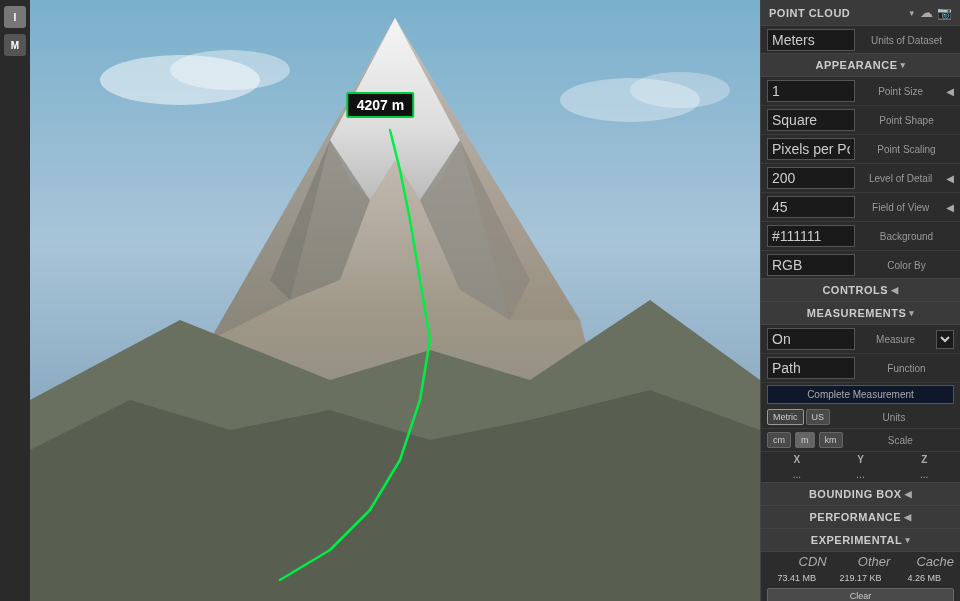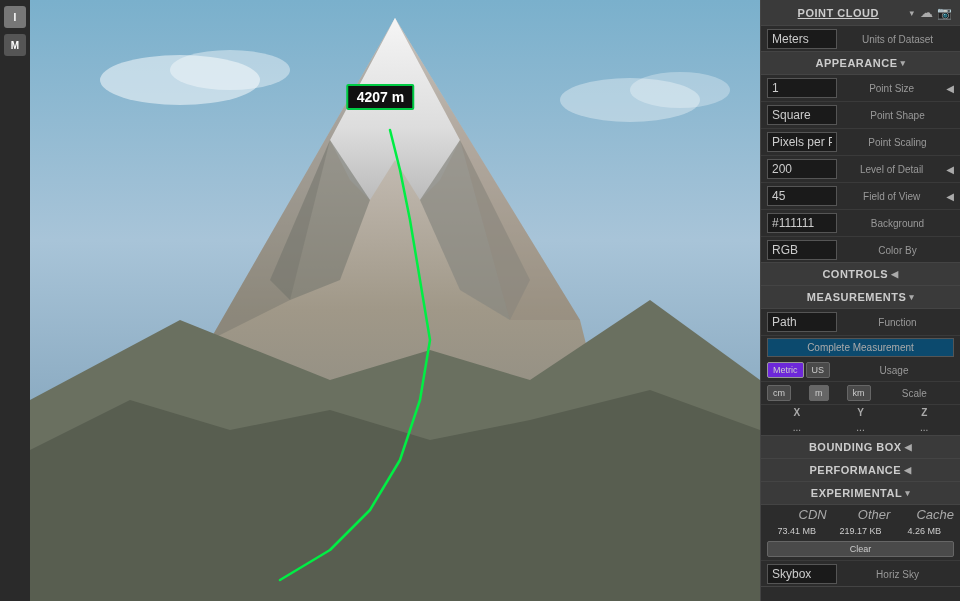--- a/index.html
+++ b/index.html
@@ -45,21 +45,21 @@
     .viewport {
       flex: 1;
       position: relative;
       overflow: hidden;
       background: #4a6b8a;
     }
 
     
     .elevation-label {
       position: absolute;
-      top: 84px;
+      top: 92px;
       left: 48%;
       transform: translateX(-50%);
       background: #111;
       color: #fff;
       border: 2px solid #00cc44;
       padding: 3px 8px;
       font-size: 14px;
       font-weight: bold;
       white-space: nowrap;
       border-radius: 2px;
@@ -108,23 +108,23 @@
       color: #999;
       font-size: 10px;
       text-align: center;
       flex: 1;
       white-space: nowrap;
     }
     .panel-input {
       background: #1a1a1a;
       border: 1px solid #555;
       color: #ccc;
-      font-size: 12px;
+      font-size: 14px;
       padding: 2px 4px;
-      width: 70px;
+      width: 88px;
       flex-shrink: 0;
     }
 
     .btn-small {
       background: #4a4a4a;
       border: 1px solid #666;
       color: #ccc;
       font-size: 9px;
       padding: 2px 5px;
       cursor: pointer;
@@ -133,41 +133,41 @@
     .btn-small.active {
       background: #666;
     }
 
     
     .units-toggle {
       display: flex;
       gap: 2px;
     }
     .units-toggle .btn-small.selected {
-      background: #6d28d9;
+      background: #404040;
       border-color: #999;
     }
 
     
     .scale-toggle {
       display: flex;
-      gap: 18px;
+      gap: 4px;
     }
 
     .select-input {
       background: #1a1a1a;
       border: 1px solid #555;
       color: #ccc;
       font-size: 10px;
       padding: 2px 2px;
     }
 
     
     .complete-btn {
-      background: #0c4a6e;
+      background: #0f172a;
       border: 1px solid #555;
       color: #aaa;
       font-size: 10px;
       padding: 3px 8px;
       cursor: pointer;
       text-align: center;
       width: calc(100% - 12px);
       margin: 2px 6px;
       display: block;
     }
@@ -296,21 +296,21 @@
   </svg>
 
   <div class="elevation-label">
     <span>4207 m</span>
   </div>
 </div>
 
 <div class="right-panel">
 
   <div style="display:flex; align-items:center; background:#3a3a3a; border-bottom:1px solid #444; padding:5px 8px;">
-    <span style="flex:1; font-weight:bold; font-size:11px; color:#ccc; text-align:center; letter-spacing:0.5px;text-decoration:underline;">POINT CLOUD</span>
+    <span style="flex:1; font-weight:bold; font-size:11px; color:#ccc; letter-spacing:0.5px;">POINT CLOUD</span>
     <span style="font-size:9px; color:#aaa; margin-left:2px;">▾</span>
     <span style="margin-left:6px; font-size:13px; color:#aaa;">☁</span>
     <span style="margin-left:4px; font-size:12px; color:#aaa;">📷</span>
   </div>
 
   <div class="panel-row panel-section">
     <input class="panel-input" type="text" value="Meters" style="">
     <label>Units of Dataset</label>
   </div>
 
@@ -360,34 +360,41 @@
   <div class="section-header">
     <span>CONTROLS</span>
     <span class="arrow">◀</span>
   </div>
 
   <div class="section-header">
     <span>MEASUREMENTS</span>
     <span class="arrow">▾</span>
   </div>
 
+  <div class="panel-row">
+    <input class="panel-input" type="text" value="On" style="">
+    <label>Measure</label>
+    <select class="select-input" style="width:18px; font-size:10px; background:#1a1a1a; border:1px solid #555; color:#ccc;">
+      <option>▾</option>
+    </select>
+  </div>
 
   <div class="panel-row">
     <input class="panel-input" type="text" value="Path" style="">
     <label>Function</label>
   </div>
 
   <button class="complete-btn">Complete Measurement</button>
 
   <div class="panel-row">
     <div class="units-toggle">
       <button class="btn-small selected">Metric</button>
       <button class="btn-small">US</button>
     </div>
-    <label>Usage</label>
+    <label>Units</label>
   </div>
 
   <div class="panel-row">
     <div class="scale-toggle">
       <button class="btn-small">cm</button>
       <button class="btn-small active">m</button>
       <button class="btn-small">km</button>
     </div>
     <label>Scale</label>
   </div>

